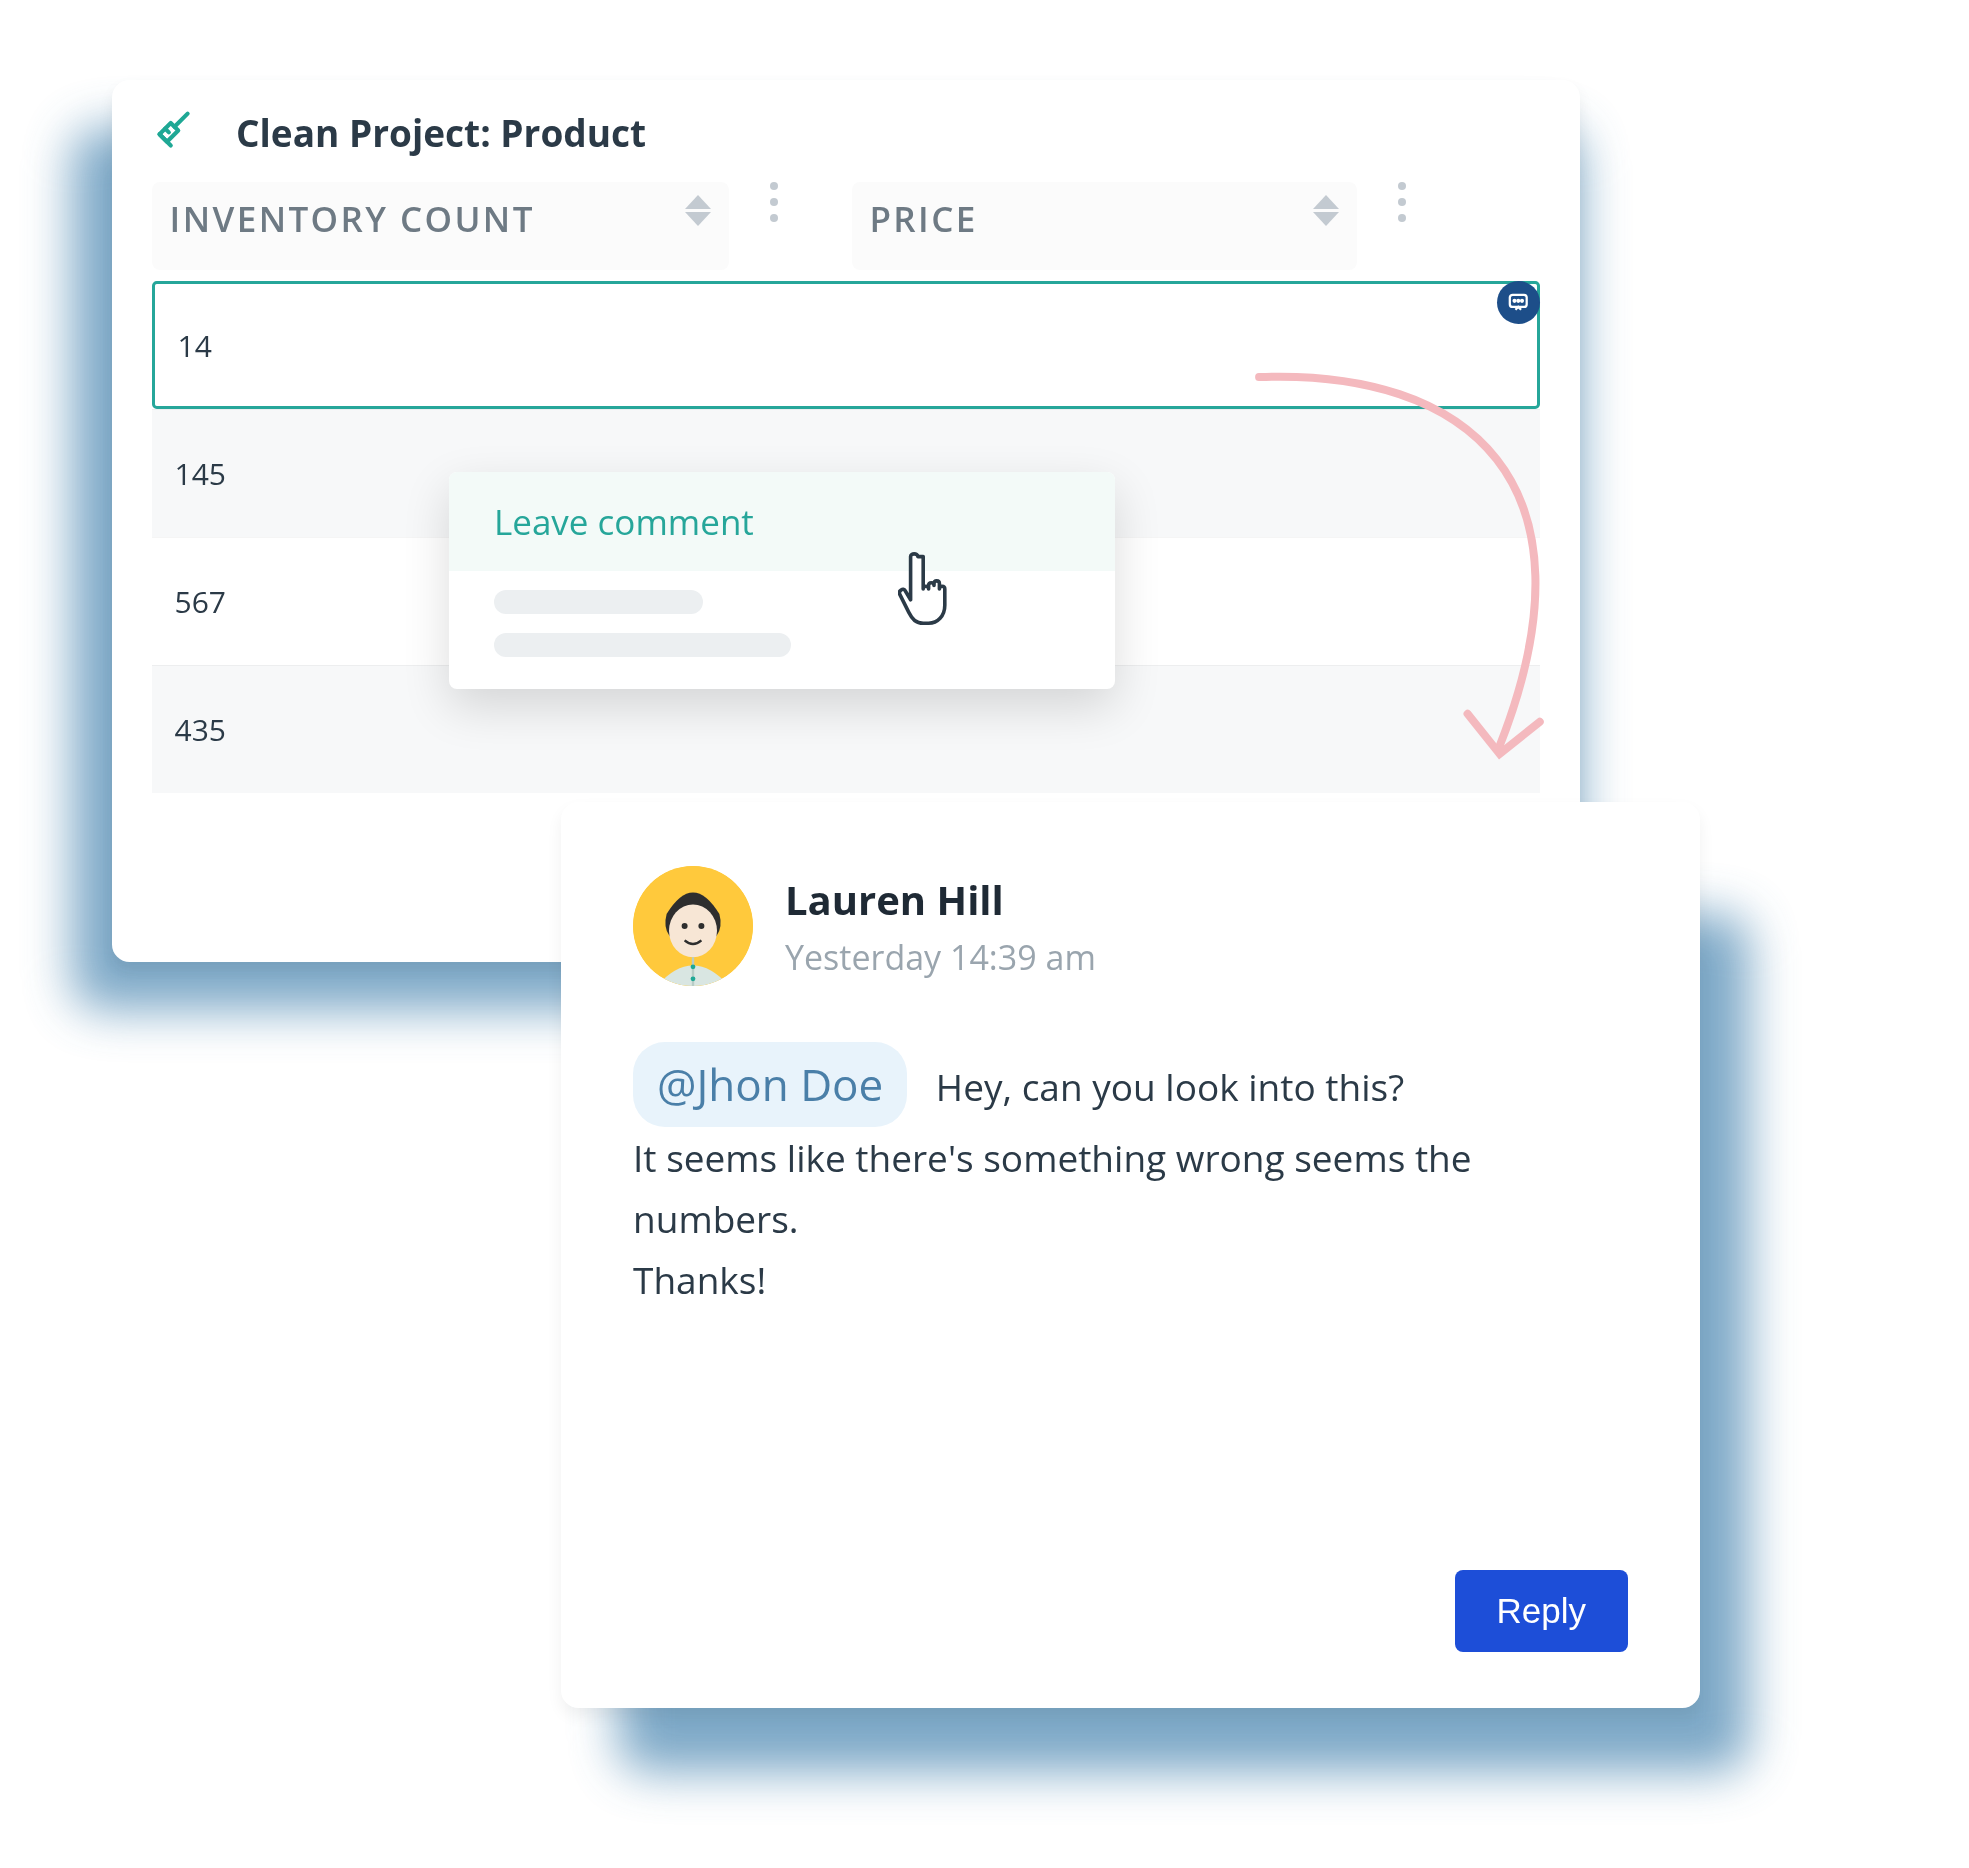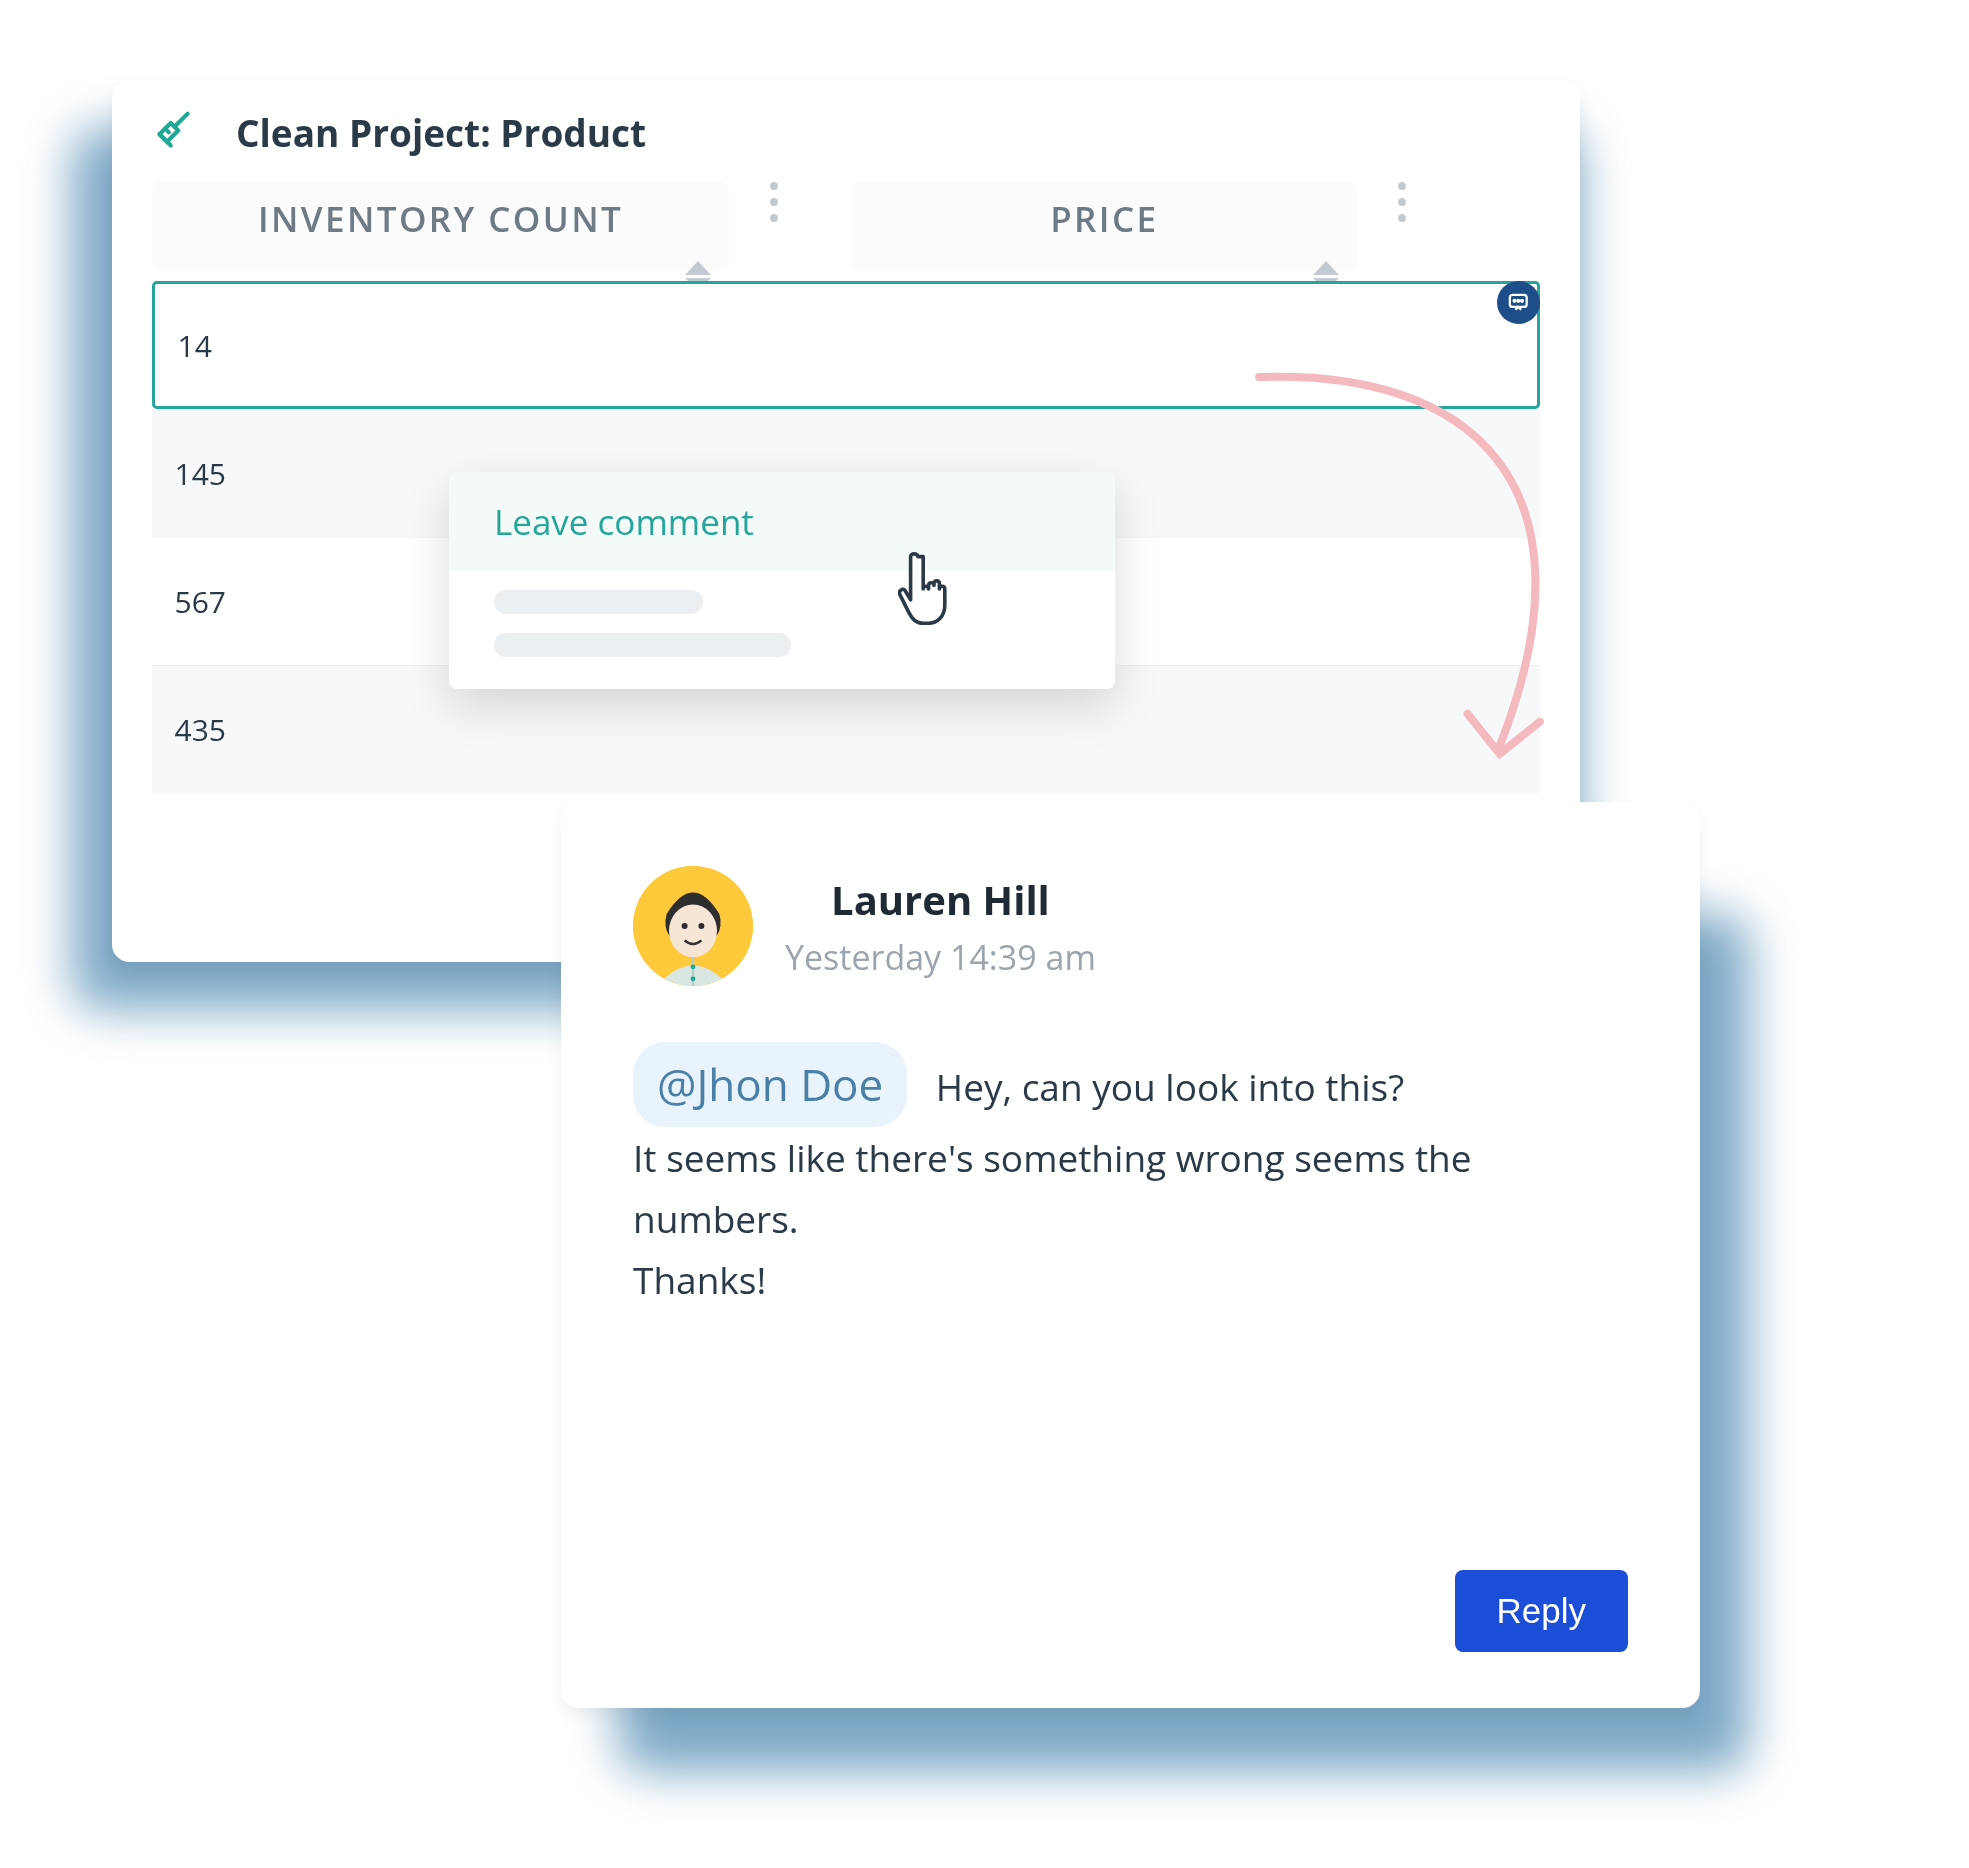--- a/index.html
+++ b/index.html
@@ -35,23 +35,23 @@
   .top-header {
     display: flex; align-items: center; gap: 39px;
     padding: 27px 40px 24px 40px;
   }
   .top-header .title { font-weight: 700; font-size: 37px; color: #2b3a47; }
 
   .cols {
     display: flex; gap: 27px; padding: 0 40px 11.2px 40px;
   }
   .colhead {
-    display: flex; align-items: center; gap: 19px;
+    display: flex; gap: 19px;
     background: #fbfbfb; border-radius: 8px;
-    padding: 13px 17.6px; height: 88px; flex-direction: column;
+    padding: 13px 17.6px; height: 88px;
   }
   .colhead .label { font-size: 35px; letter-spacing: 2.4px; color: #6e7a84; font-weight: 600; }
   .colhead.inventory { width: 577px; }
   .colhead.price { width: 505px; margin-left: 32px; }
   .sort-arrows { display:flex; flex-direction:column; gap:3.2px; margin-left:auto; }
   .sort-arrows .tri { width:0; height:0; border-left:13px solid transparent; border-right:13px solid transparent; }
   .sort-arrows .up { border-bottom:14.4px solid #c3cad1; }
   .sort-arrows .down { border-top:14.4px solid #c3cad1; }
   .kebab { display:flex; flex-direction:column; gap:8px; padding:0 14.4px; }
   .kebab span { width:8px; height:8px; background:#c3cad1; border-radius:50%; }
@@ -90,21 +90,21 @@
 
   
   .arrow { position:absolute; left:1227px; top:345px; }
 
   
   .shadow-comment { left:618px; top:914px; width:1131px; height:858px; }
   .card-comment { left:561px; top:802px; width:1139px; height:906px; padding: 64px 72px; }
 
   .c-header { display:flex; gap:32px; align-items:center; }
   .avatar { width:120px; height:120px; border-radius:50%; background:#ffc93c; position:relative; overflow:hidden; flex-shrink:0; }
-  .name { font-size:40px; font-weight:700; color:#1f2a35;text-align:center; }
+  .name { font-size:40px; font-weight:700; color:#1f2a35; }
   .time { font-size:34px; color:#9aa5ae; margin-top:6.4px; }
 
   .c-body { margin-top:56px; font-size:37px; line-height:1.65; color:#2b3a47; }
   .mention {
     display:inline-block; background:#e8f3fb; color:#4a7fa8;
     padding:6.4px 24px; border-radius:32px; font-size:44px; margin-right:19px;
   }
   .reply-btn {
     position:absolute; right:72px; bottom:56px;
     background:#1d4ed8; color:#fff; font-size:35px; font-weight:500;

